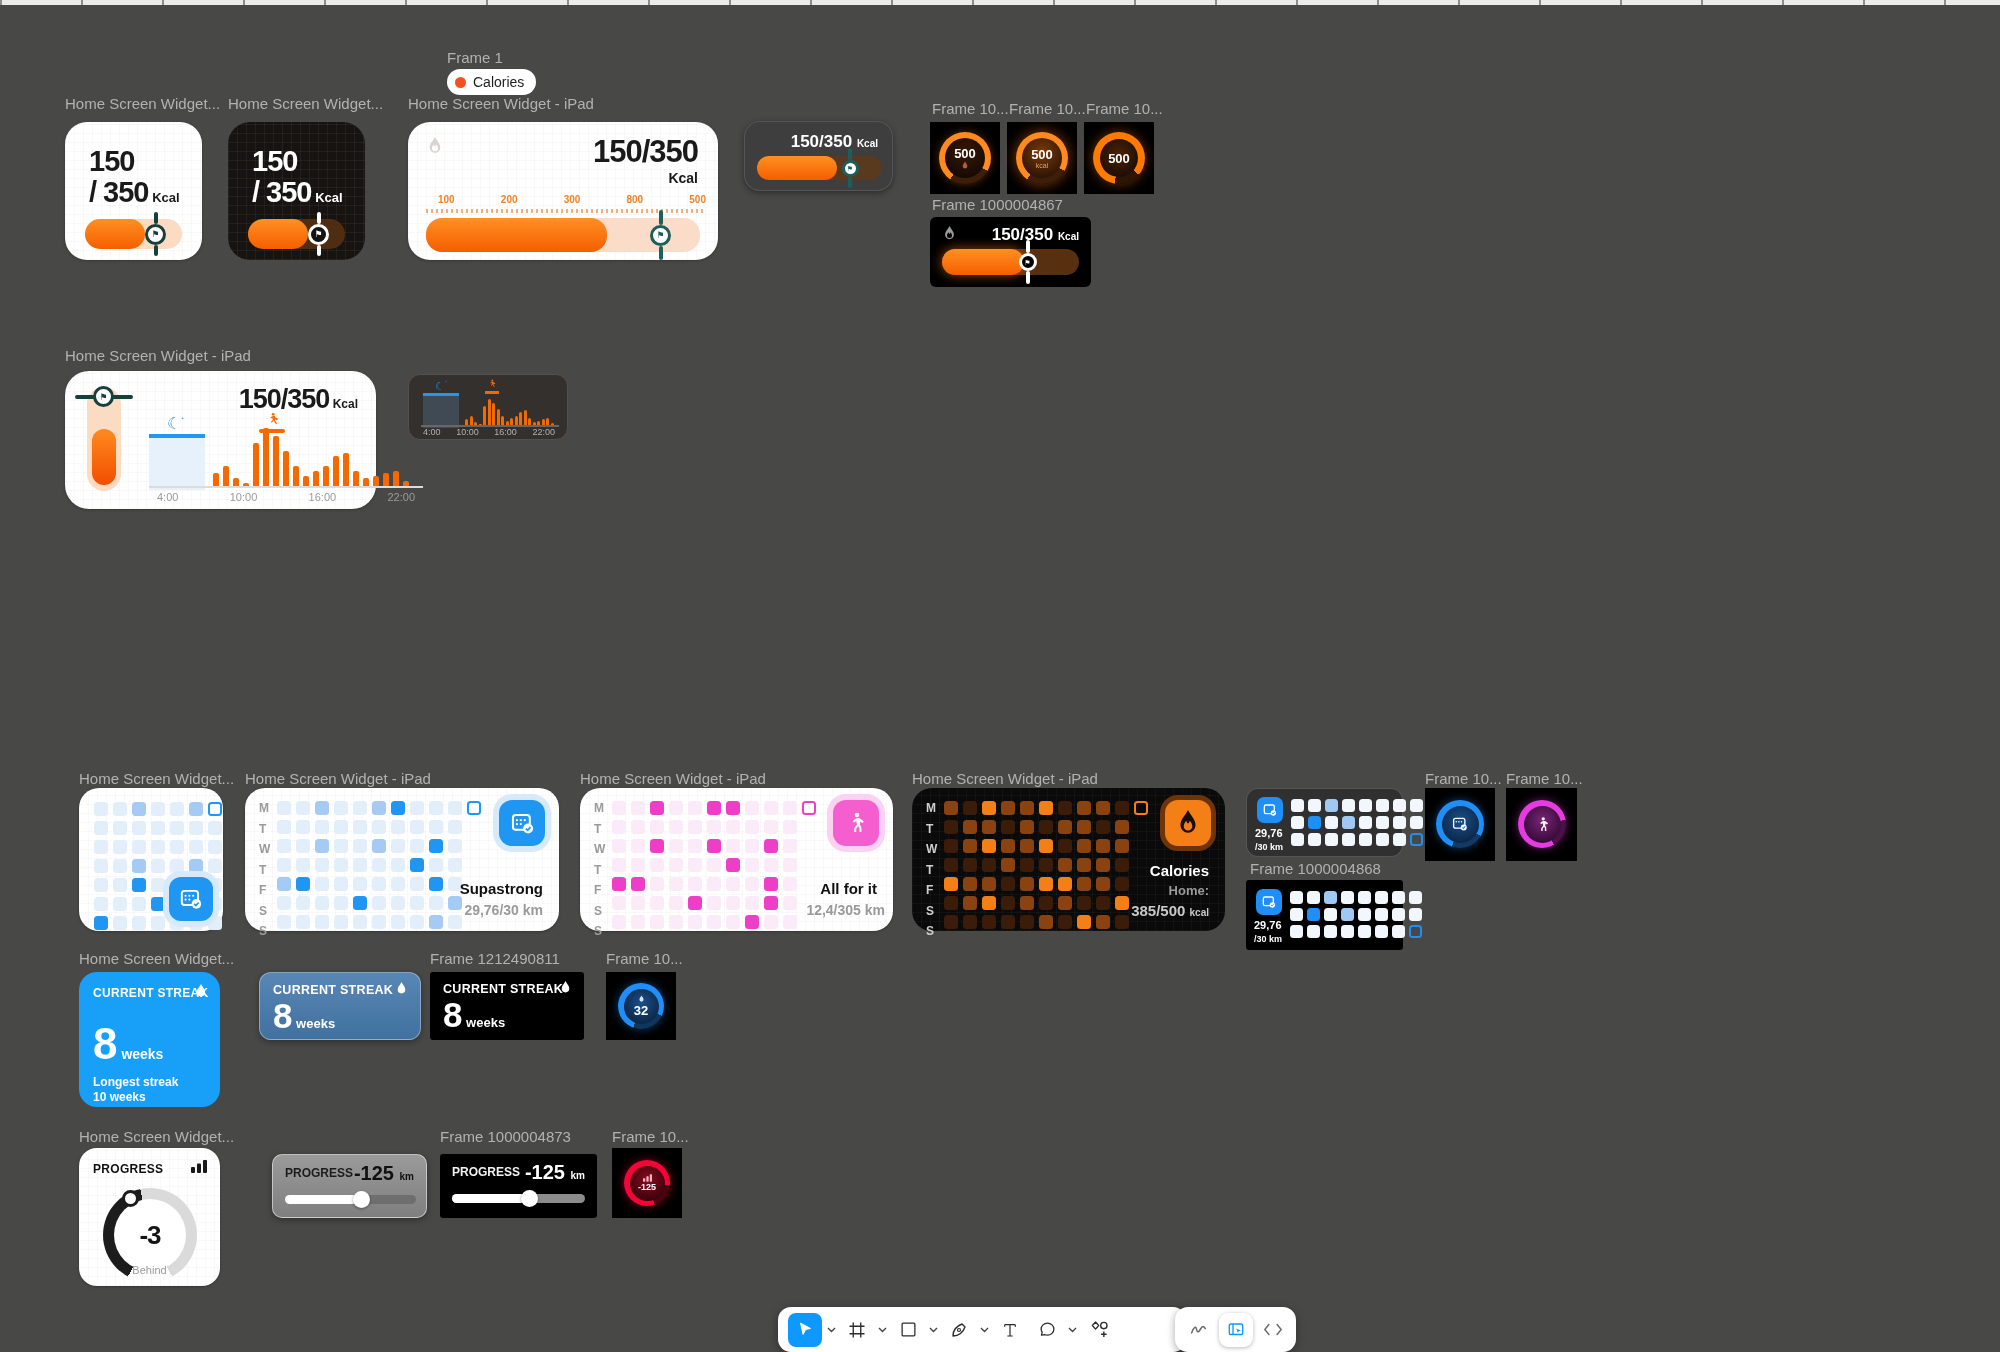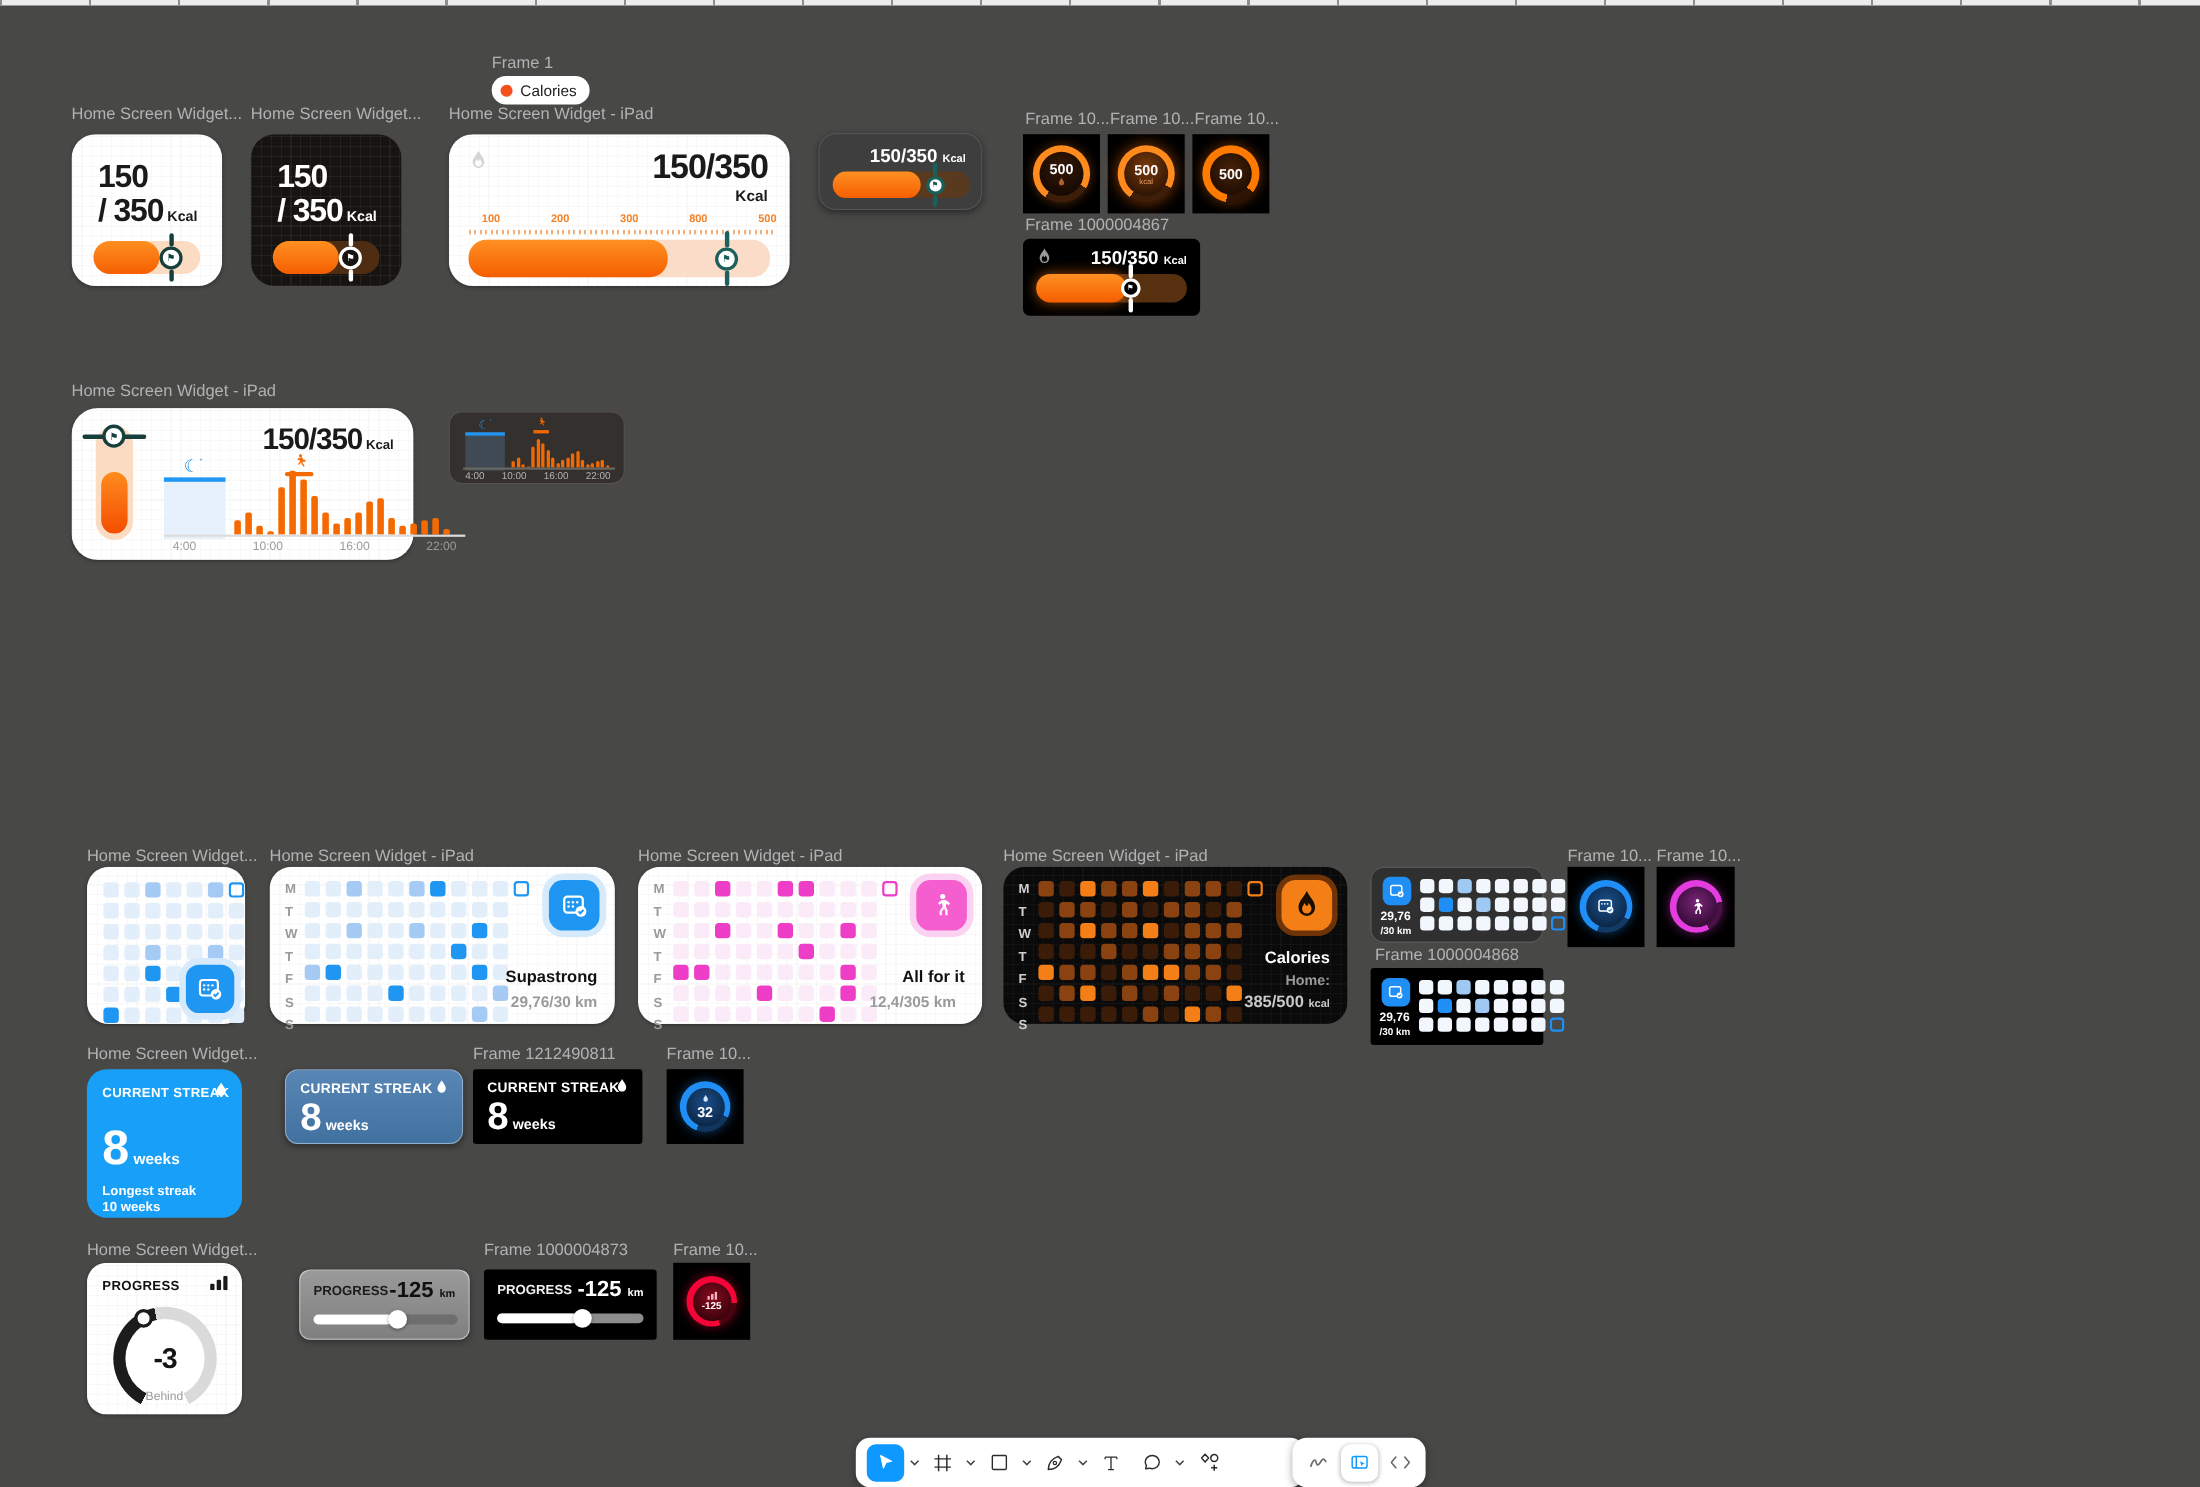--- a/index.html
+++ b/index.html
@@ -559,21 +559,21 @@
           <div class="hcell" style="height: 14px; width: 14px; background: rgb(251, 234, 247);"></div>
         </div>
       </div>
     <div style="position:absolute;right:14px;top:12px;width:46px;height:46px;border-radius:13px;background:#F45ECF;box-shadow:0 0 0 6px #FBD2F1;display:grid;place-items:center;color:#fff;">
       <svg width="24" height="24" viewBox="0 0 24 24" fill="currentColor">
           <circle cx="13" cy="4" r="2.3"></circle>
           <path d="M12 7.5l-3 2.2.8 2 2.4-1.7.8 3.4-2.8 3.8v3.8h2v-3.2l2.2-2.8 1 2.2v3.8h2v-4.4l-1.6-3.4.6-2.8 2 1.6 1.4-1.6-3.6-3-2.2-.4z"></path>
         </svg>
     </div>
     <div style="position:absolute;right:16px;bottom:34px;font-weight:800;font-size:15px;color:#111;">All for it</div>
-    <div style="position:absolute;right:24px;bottom:13px;font-size:14px;color:#9a9a9a;font-weight:600;">12,4/305 km</div>
+    <div style="position:absolute;right:8px;bottom:13px;font-size:14px;color:#9a9a9a;font-weight:600;">12,4/305 km</div>
   </div>
 
   <div class="lbl" style="left:912px;top:770px;">Home Screen Widget - iPad</div>
   <div class="card" style="left:912px;top:788px;width:313px;height:143px;border-radius:20px;background:#0A0A0A;background-image:repeating-linear-gradient(0deg,rgba(255,255,255,.03) 0 1px,transparent 1px 9px),repeating-linear-gradient(90deg,rgba(255,255,255,.03) 0 1px,transparent 1px 9px);">
     <div class="daycol" style="position:absolute;left:14px;top:13px;gap:6.5px;color:#cfcfcf;">
         <span>M</span>
         <span>T</span>
         <span>W</span>
         <span>T</span>
         <span>F</span>

